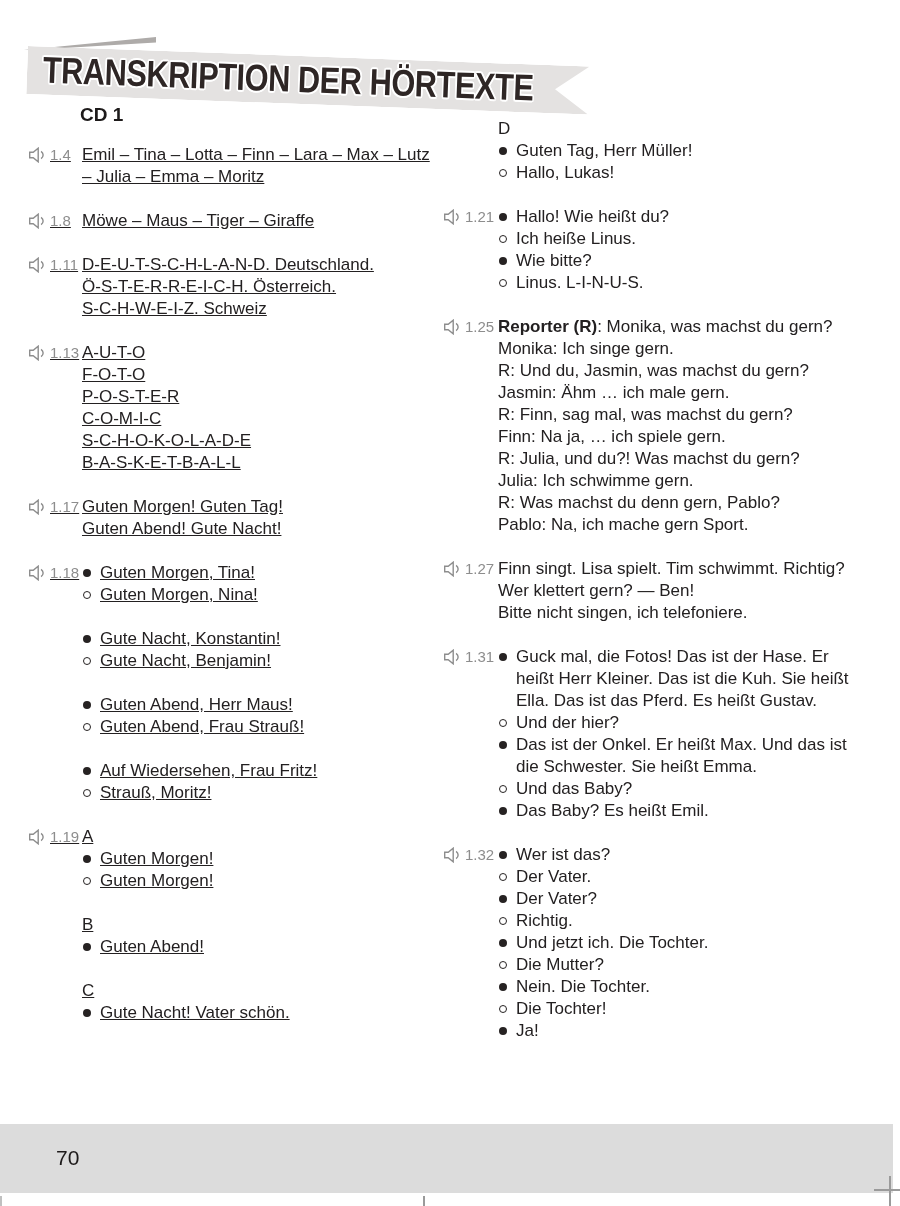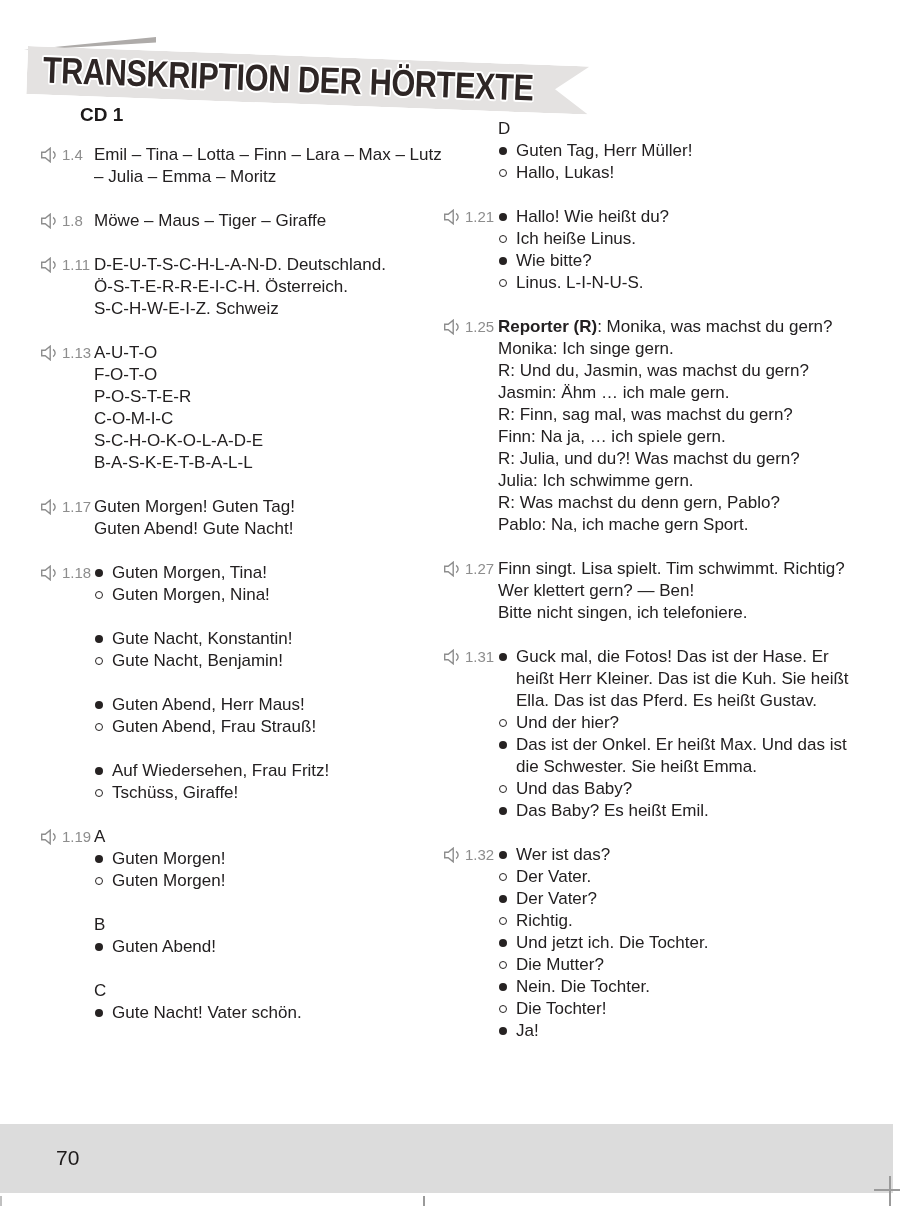--- a/index.html
+++ b/index.html
@@ -28,21 +28,21 @@
     line-height:48px;padding-left:19px;color:#2e2625;
     text-shadow:2px 0 #fff,-2px 0 #fff,0 2px #fff,0 -2px #fff,
                 1.5px 1.5px #fff,-1.5px -1.5px #fff,1.5px -1.5px #fff,-1.5px 1.5px #fff;
   }
   
   .main{position:absolute;left:0;top:104px;width:900px;display:flex;}
   .col-left{width:443px;}
   .col-right{width:457px;padding-top:14px;}
   .cd-label{margin-left:80px;font-size:19px;font-weight:bold;height:22px;line-height:22px;margin-bottom:18px;color:#1d1a1a;}
   .section{display:grid;margin-bottom:22px;}
-  .col-left  .section{grid-template-columns:54px 361px;padding-left:40px;}
+  .col-left  .section{grid-template-columns:54px 361px;padding-left:28px;text-decoration:underline;}
   .col-right .section{grid-template-columns:55px 368px;}
   .gutter{display:flex;align-items:flex-start;line-height:22px;}
   .gutter svg{margin-top:3px;flex:none;}
   .track{font-size:15px;color:#8d8d8d;margin-left:3px;line-height:22px;white-space:nowrap;}
   .line{min-height:22px;line-height:22px;font-size:17px;}
   .line b{font-weight:bold;}
   .bline{display:flex;justify-content:center;}
   .bullet{flex:none;width:8px;height:8px;border-radius:50%;margin:7px 9px 0 1px;box-sizing:border-box;}
   .bullet.filled{background:#262222;}
   .bullet.open{border:1.7px solid #262222;background:transparent;}
@@ -174,21 +174,21 @@
               <span class="bullet open"></span>
               <span class="btext">Guten Abend, Frau Strauß!</span>
             </div>
             <div class="spacer"></div>
             <div class="line bline">
               <span class="bullet filled"></span>
               <span class="btext">Auf Wiedersehen, Frau Fritz!</span>
             </div>
             <div class="line bline">
               <span class="bullet open"></span>
-              <span class="btext">Tschüss, Giraffe!</span>
+              <span class="btext">Strauß, Moritz!</span>
             </div>
           </div>
         </div>
         <div class="section">
           <div class="gutter">
             <svg width="19" height="16" viewBox="0 0 19 16">
               <path d="M1.7 5.2 H5.2 L10.2 1.2 V14.8 L5.2 10.8 H1.7 Z" fill="none" stroke="#8d8d8d" stroke-width="1.4"></path>
               <path d="M13.1 4.4 C15.8 6.4 15.8 9.6 13.1 11.6" fill="none" stroke="#8d8d8d" stroke-width="1.4"></path>
             </svg>
             <span class="track">1.19</span>

